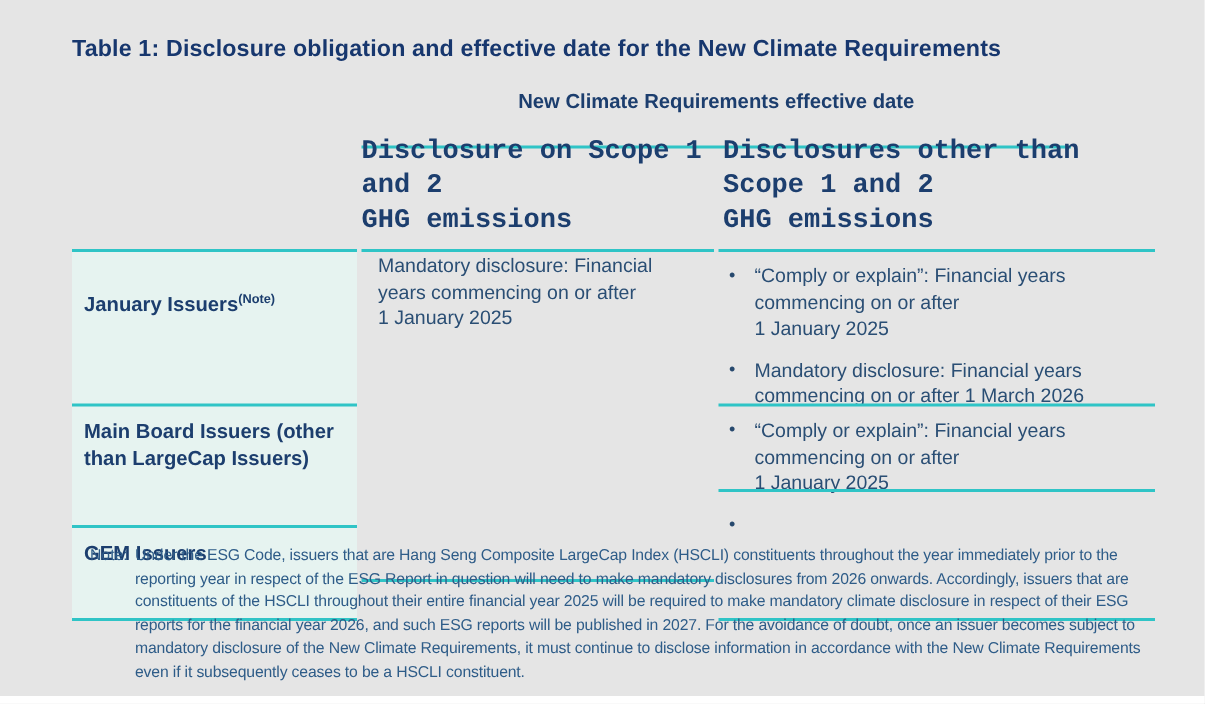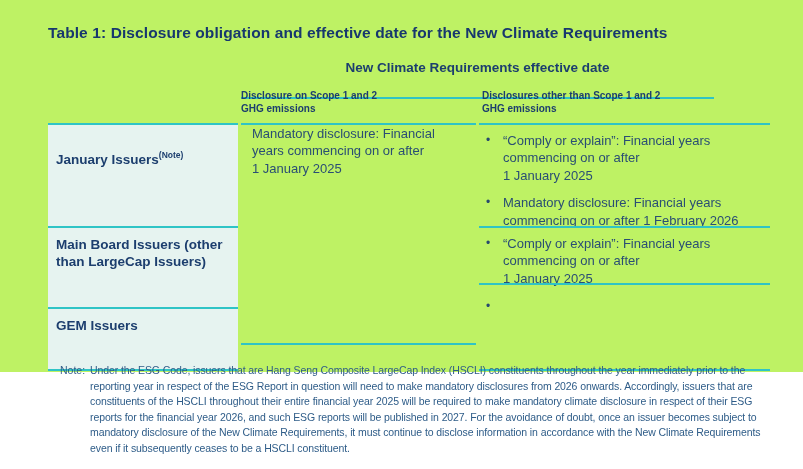--- a/index.html
+++ b/index.html
@@ -2,21 +2,21 @@
 <html><head>
 <meta charset="utf-8">
 <style>
   * { margin: 0; padding: 0; box-sizing: border-box; }
   html, body { background: #ffffff; }
   body {
     width: 803px; height: 469px;
     font-family: "Liberation Sans", "DejaVu Sans", sans-serif;
     overflow: hidden;
   }
-  .page { width: 803px; height: 372px; position: relative; background: #bef264; }
+  .page { width: 803px; height: 464px; position: relative; background: #e5e5e5; }
 
   .title {
     position: absolute; left: 48px; top: 24px;
     font-size: 15.5px; font-weight: bold; color: #17376e;
     letter-spacing: 0.1px;
   }
 
   .tbl { position: absolute; left: 48px; top: 60px; width: 722px; }
   .cols { display: flex; column-gap: 3px; }
   .c1 { width: 190px; flex: none; }
@@ -28,23 +28,24 @@
     width: 473px; margin-left: 193px; 
     text-align: center;
     font-size: 13.5px; font-weight: bold; color: #1c3e6e;
     padding-bottom: 22px;
     border-bottom: 2.5px solid #2fc4c6;
     white-space: nowrap;
   }
 
   .hdr-row .cell { border-bottom: 2.5px solid #2fc4c6; }
   .hdr {
-    font-size: 10px; font-weight: bold; color: #1c3e6e;
+    font-size: 18px; font-weight: bold; color: #1c3e6e;
     line-height: 1.28; padding: 6px 0 7px 0;
     white-space: pre-line;
+    font-family: Liberation Mono, monospace;
   }
   .hdr.h3 { padding-left: 3px; }
 
   .body-row .colwrap { border-bottom: 2.5px solid #2fc4c6; }
 
   .labels { background: #e6f3f0; display: flex; flex-direction: column; }
   .lab {
     font-size: 13.5px; font-weight: bold; color: #1c3e6e;
     line-height: 1.3; padding: 8px 10px 0 8px;
     white-space: pre-line;
@@ -136,21 +137,21 @@
         <div class="ccell cr1">
           <div class="bullet-item">
             <span class="dot">•</span>
             <span class="btext">“Comply or explain”: Financial years
 commencing on or after
 1 January 2025</span>
           </div>
           <div class="bullet-item">
             <span class="dot">•</span>
             <span class="btext">Mandatory disclosure: Financial years
-commencing on or after 1 February 2026</span>
+commencing on or after 1 March 2026</span>
           </div>
         </div>
 
         <div class="ccell cr2">
           <div class="bullet-item">
             <span class="dot">•</span>
             <span class="btext">“Comply or explain”: Financial years
 commencing on or after
 1 January 2025</span>
           </div>

